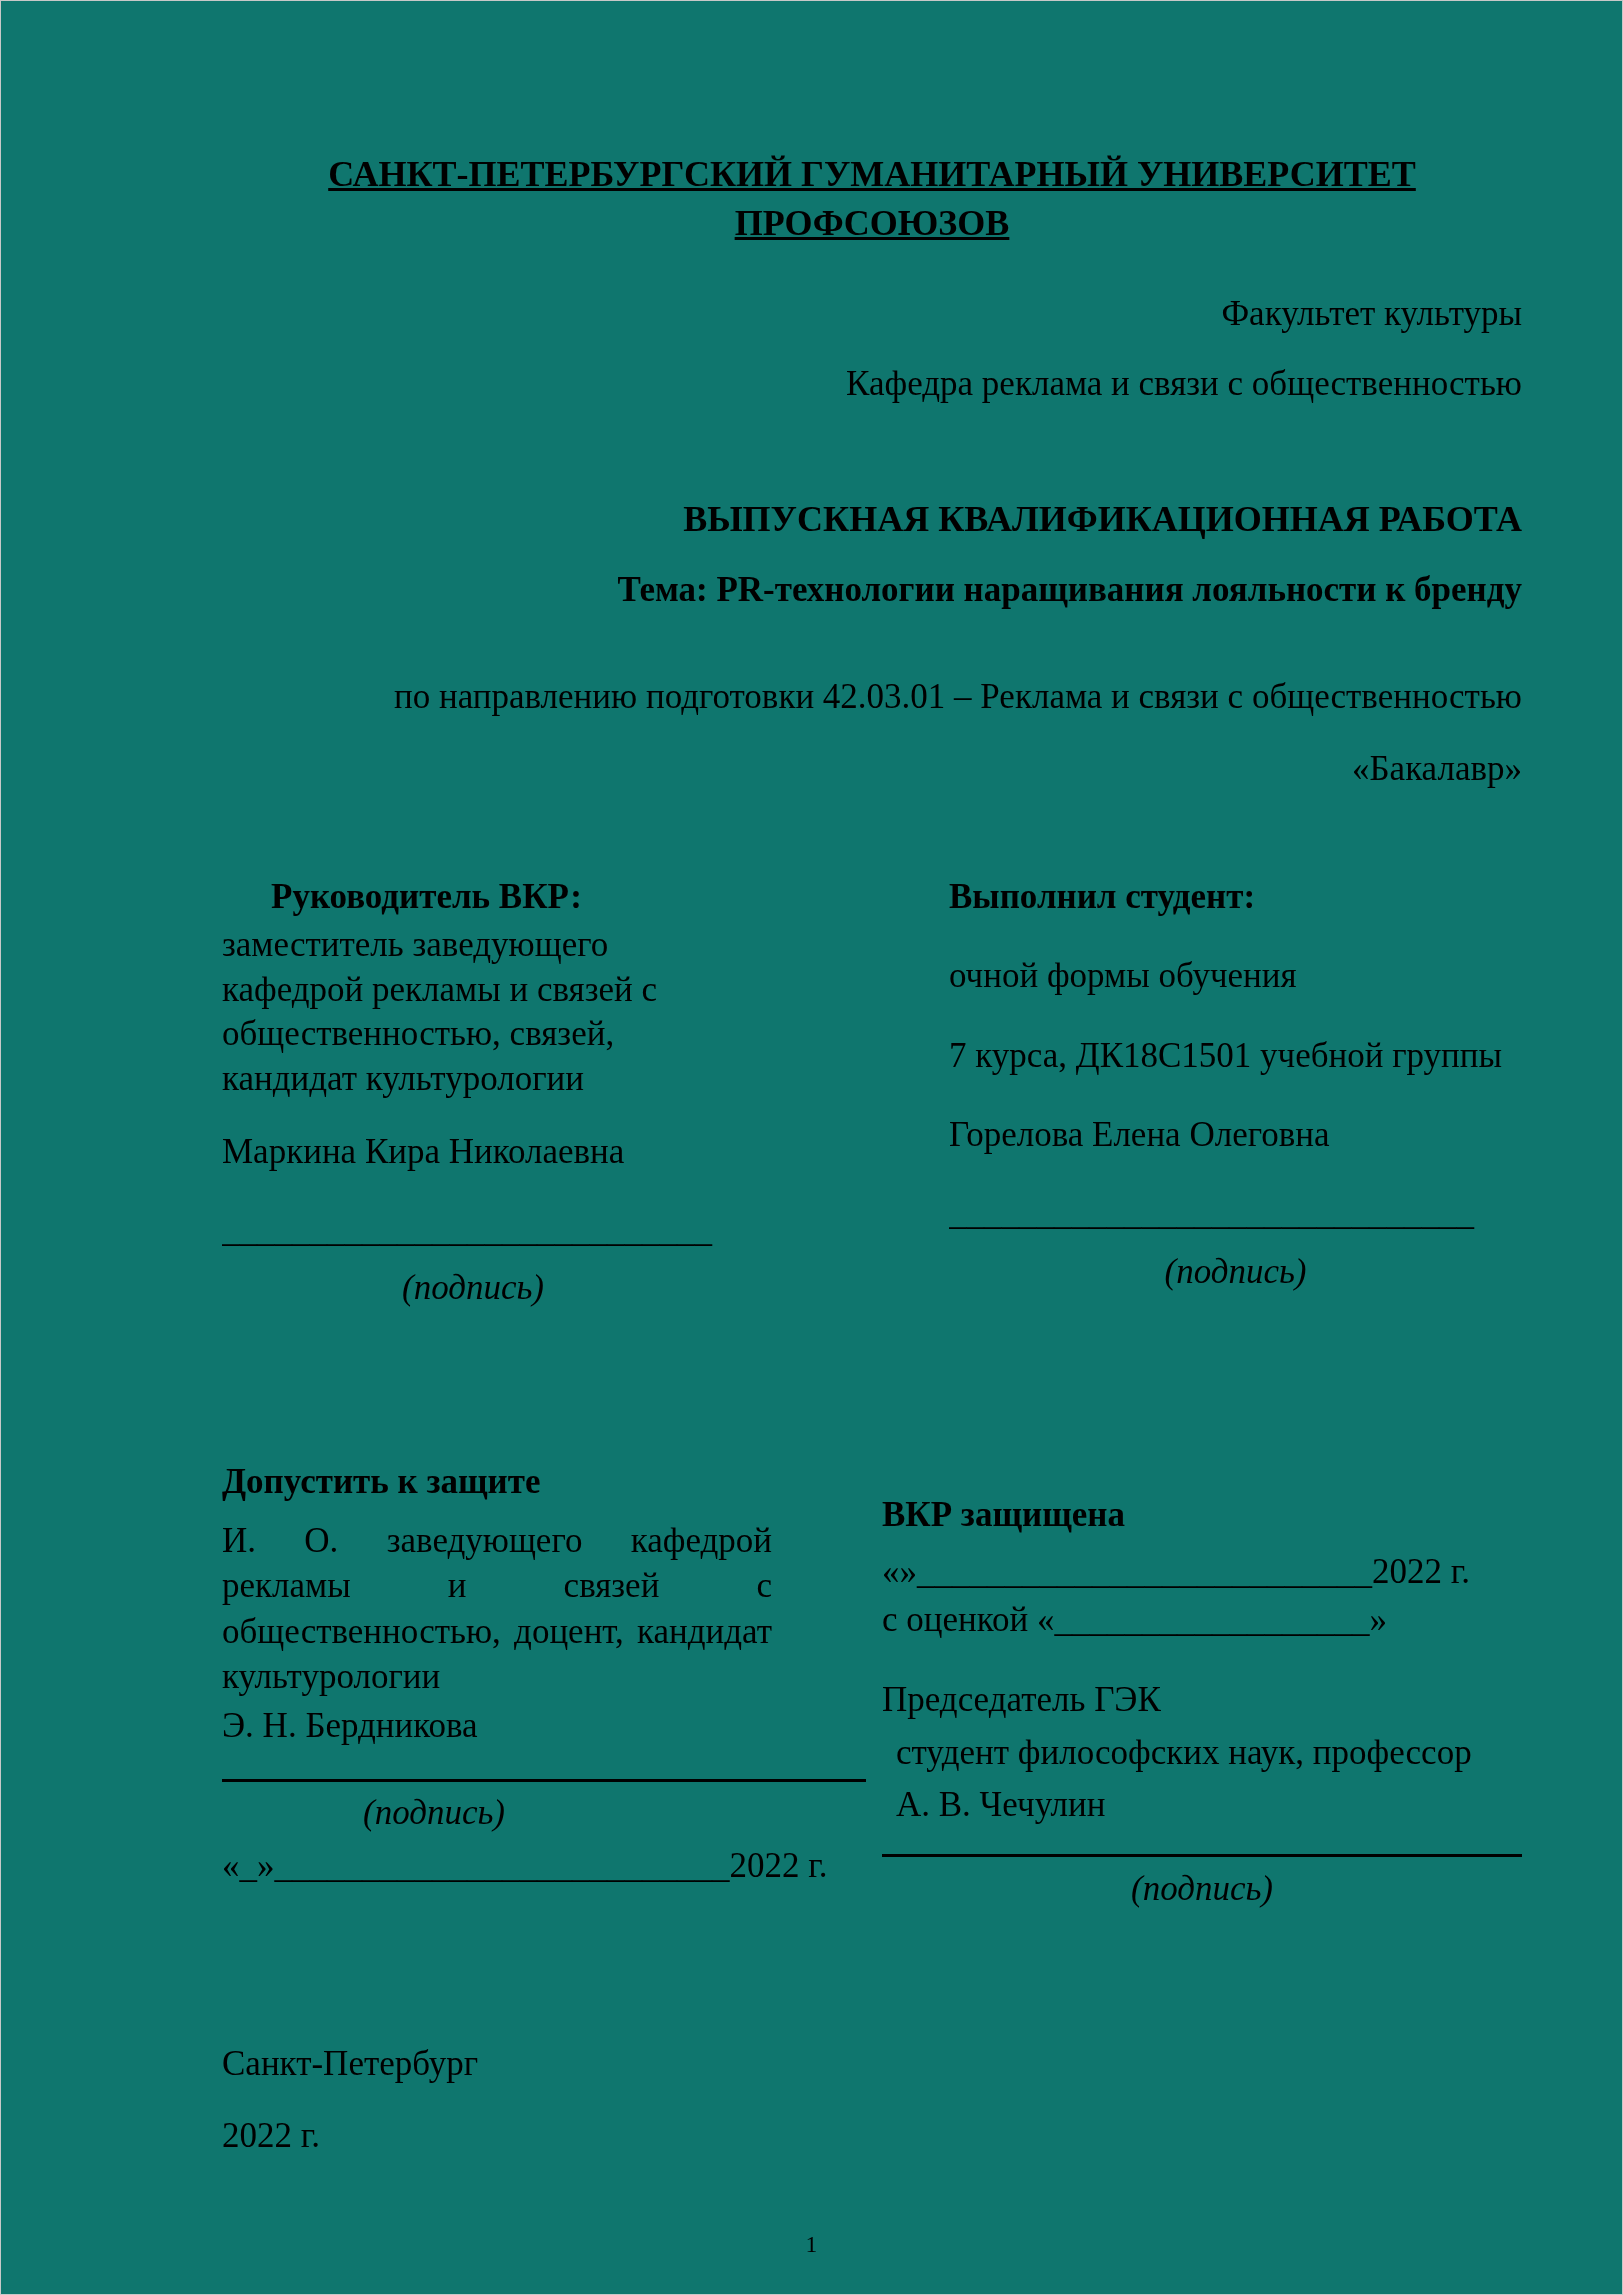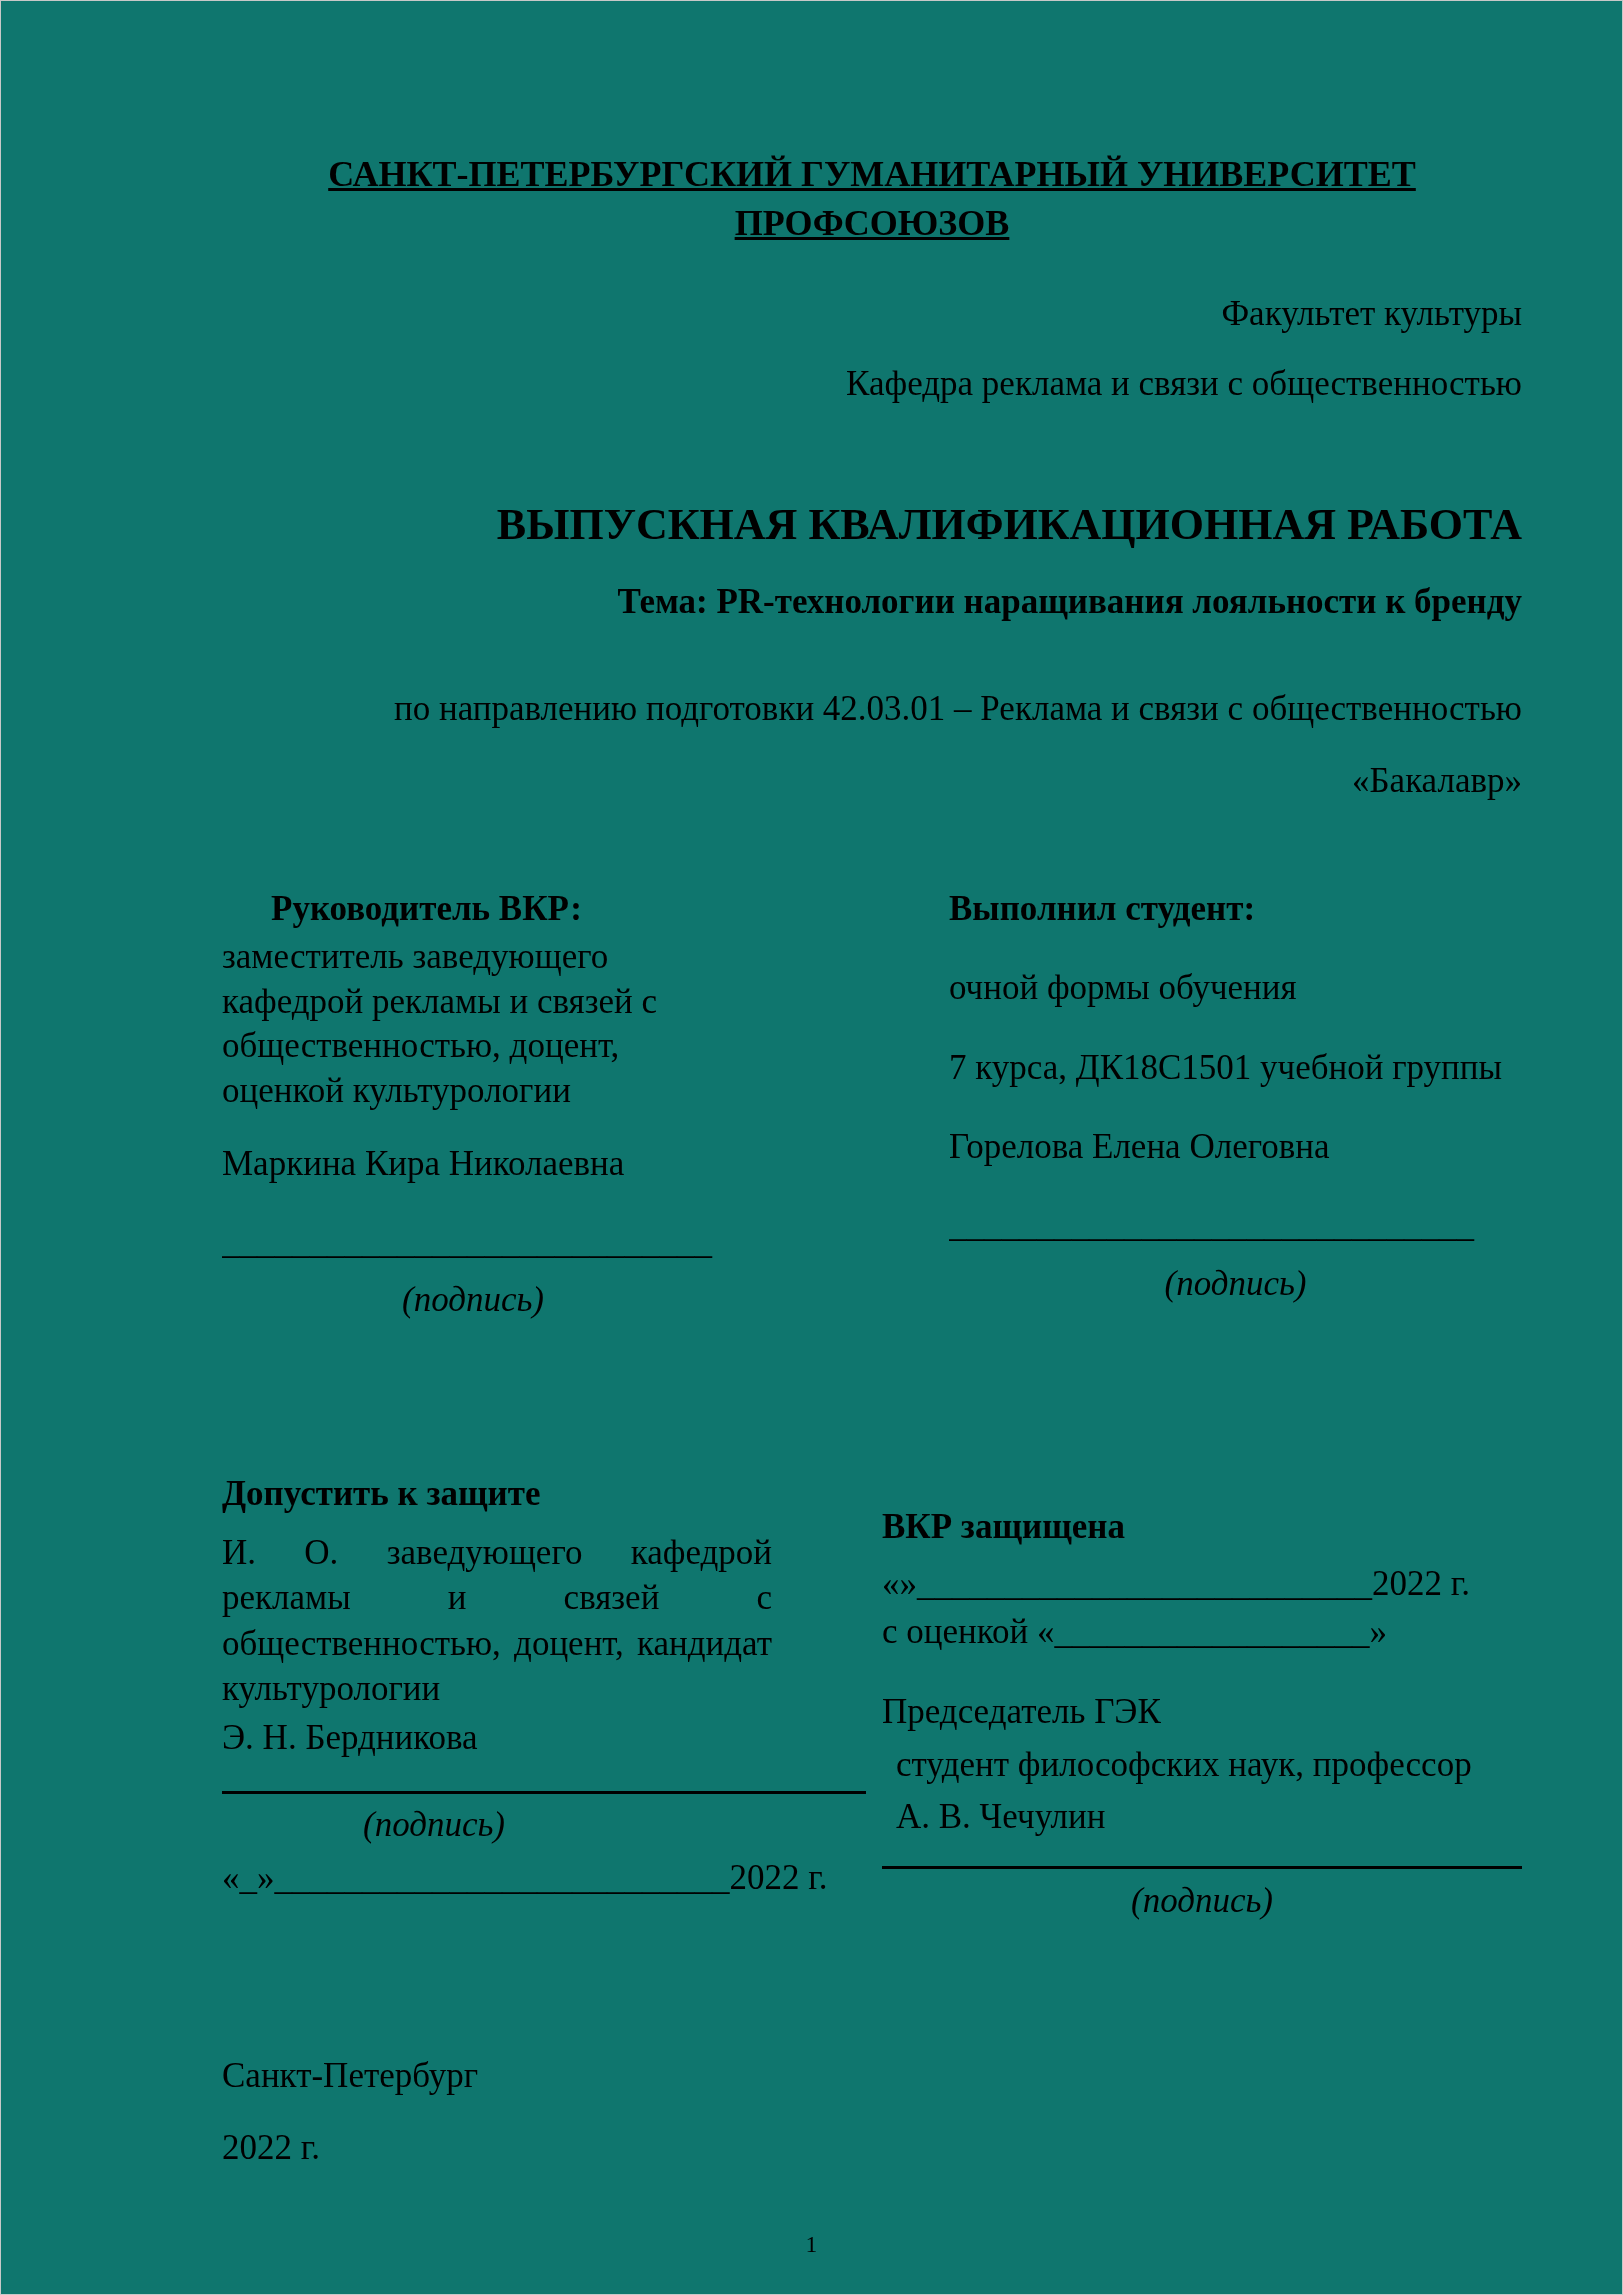--- a/index.html
+++ b/index.html
@@ -29,21 +29,21 @@
     font-size: 36px;
     font-weight: bold;
     text-align: center;
     line-height: 1.35;
     margin: 0 0 41px 0;
   }
   .uline { text-decoration: underline; }
 
   .faculty    { margin-bottom: 17.3px; }
   .department { margin-bottom: 82px; }
-  .worktype   { margin-bottom: 17.3px; font-size: 44px; }
+  .worktype   { margin-bottom: 17.3px; font-size: 36px; }
   .topic      { margin-bottom: 55px; }
   .direction  { margin-bottom: 19.6px; }
   .degree     { margin-bottom: 75px; }
 
   
   .row { display: flex; justify-content: space-between; align-items: flex-start; }
   .row1 { margin-bottom: 141px; }
   .row1 .col-l { width: 502px; }
   .row1 .col-r { width: 573px; }
   .row2 { margin-bottom: 122px; }
@@ -115,21 +115,21 @@
   <div class="center department">Кафедра реклама и связи с общественностью</div>
 
   <div class="center bold worktype">ВЫПУСКНАЯ КВАЛИФИКАЦИОННАЯ РАБОТА</div>
   <div class="center bold topic">Тема: PR-технологии наращивания лояльности к бренду</div>
   <div class="center direction">по направлению подготовки 42.03.01 – Реклама и связи с общественностью</div>
   <div class="center degree">«Бакалавр»</div>
 
   <div class="row row1">
     <div class="col-l">
       <div class="bold sup-heading">Руководитель ВКР:</div>
-      <div class="sup-pos">заместитель заведующего кафедрой рекламы и связей с общественностью, доцент, оценкой культурологии</div>
+      <div class="sup-pos">заместитель заведующего кафедрой рекламы и связей с общественностью, связей, кандидат культурологии</div>
       <div class="name-line">Маркина Кира Николаевна</div>
       <div class="sigline">____________________________</div>
       <div class="sig-caption">(подпись)</div>
     </div>
     <div class="col-r">
       <div class="bold">Выполнил студент:</div>
       <div class="st-line">очной формы обучения</div>
       <div class="st-line">7 курса, ДК18С1501 учебной группы</div>
       <div class="st-line">Горелова Елена Олеговна</div>
       <div class="sigline">______________________________</div>

